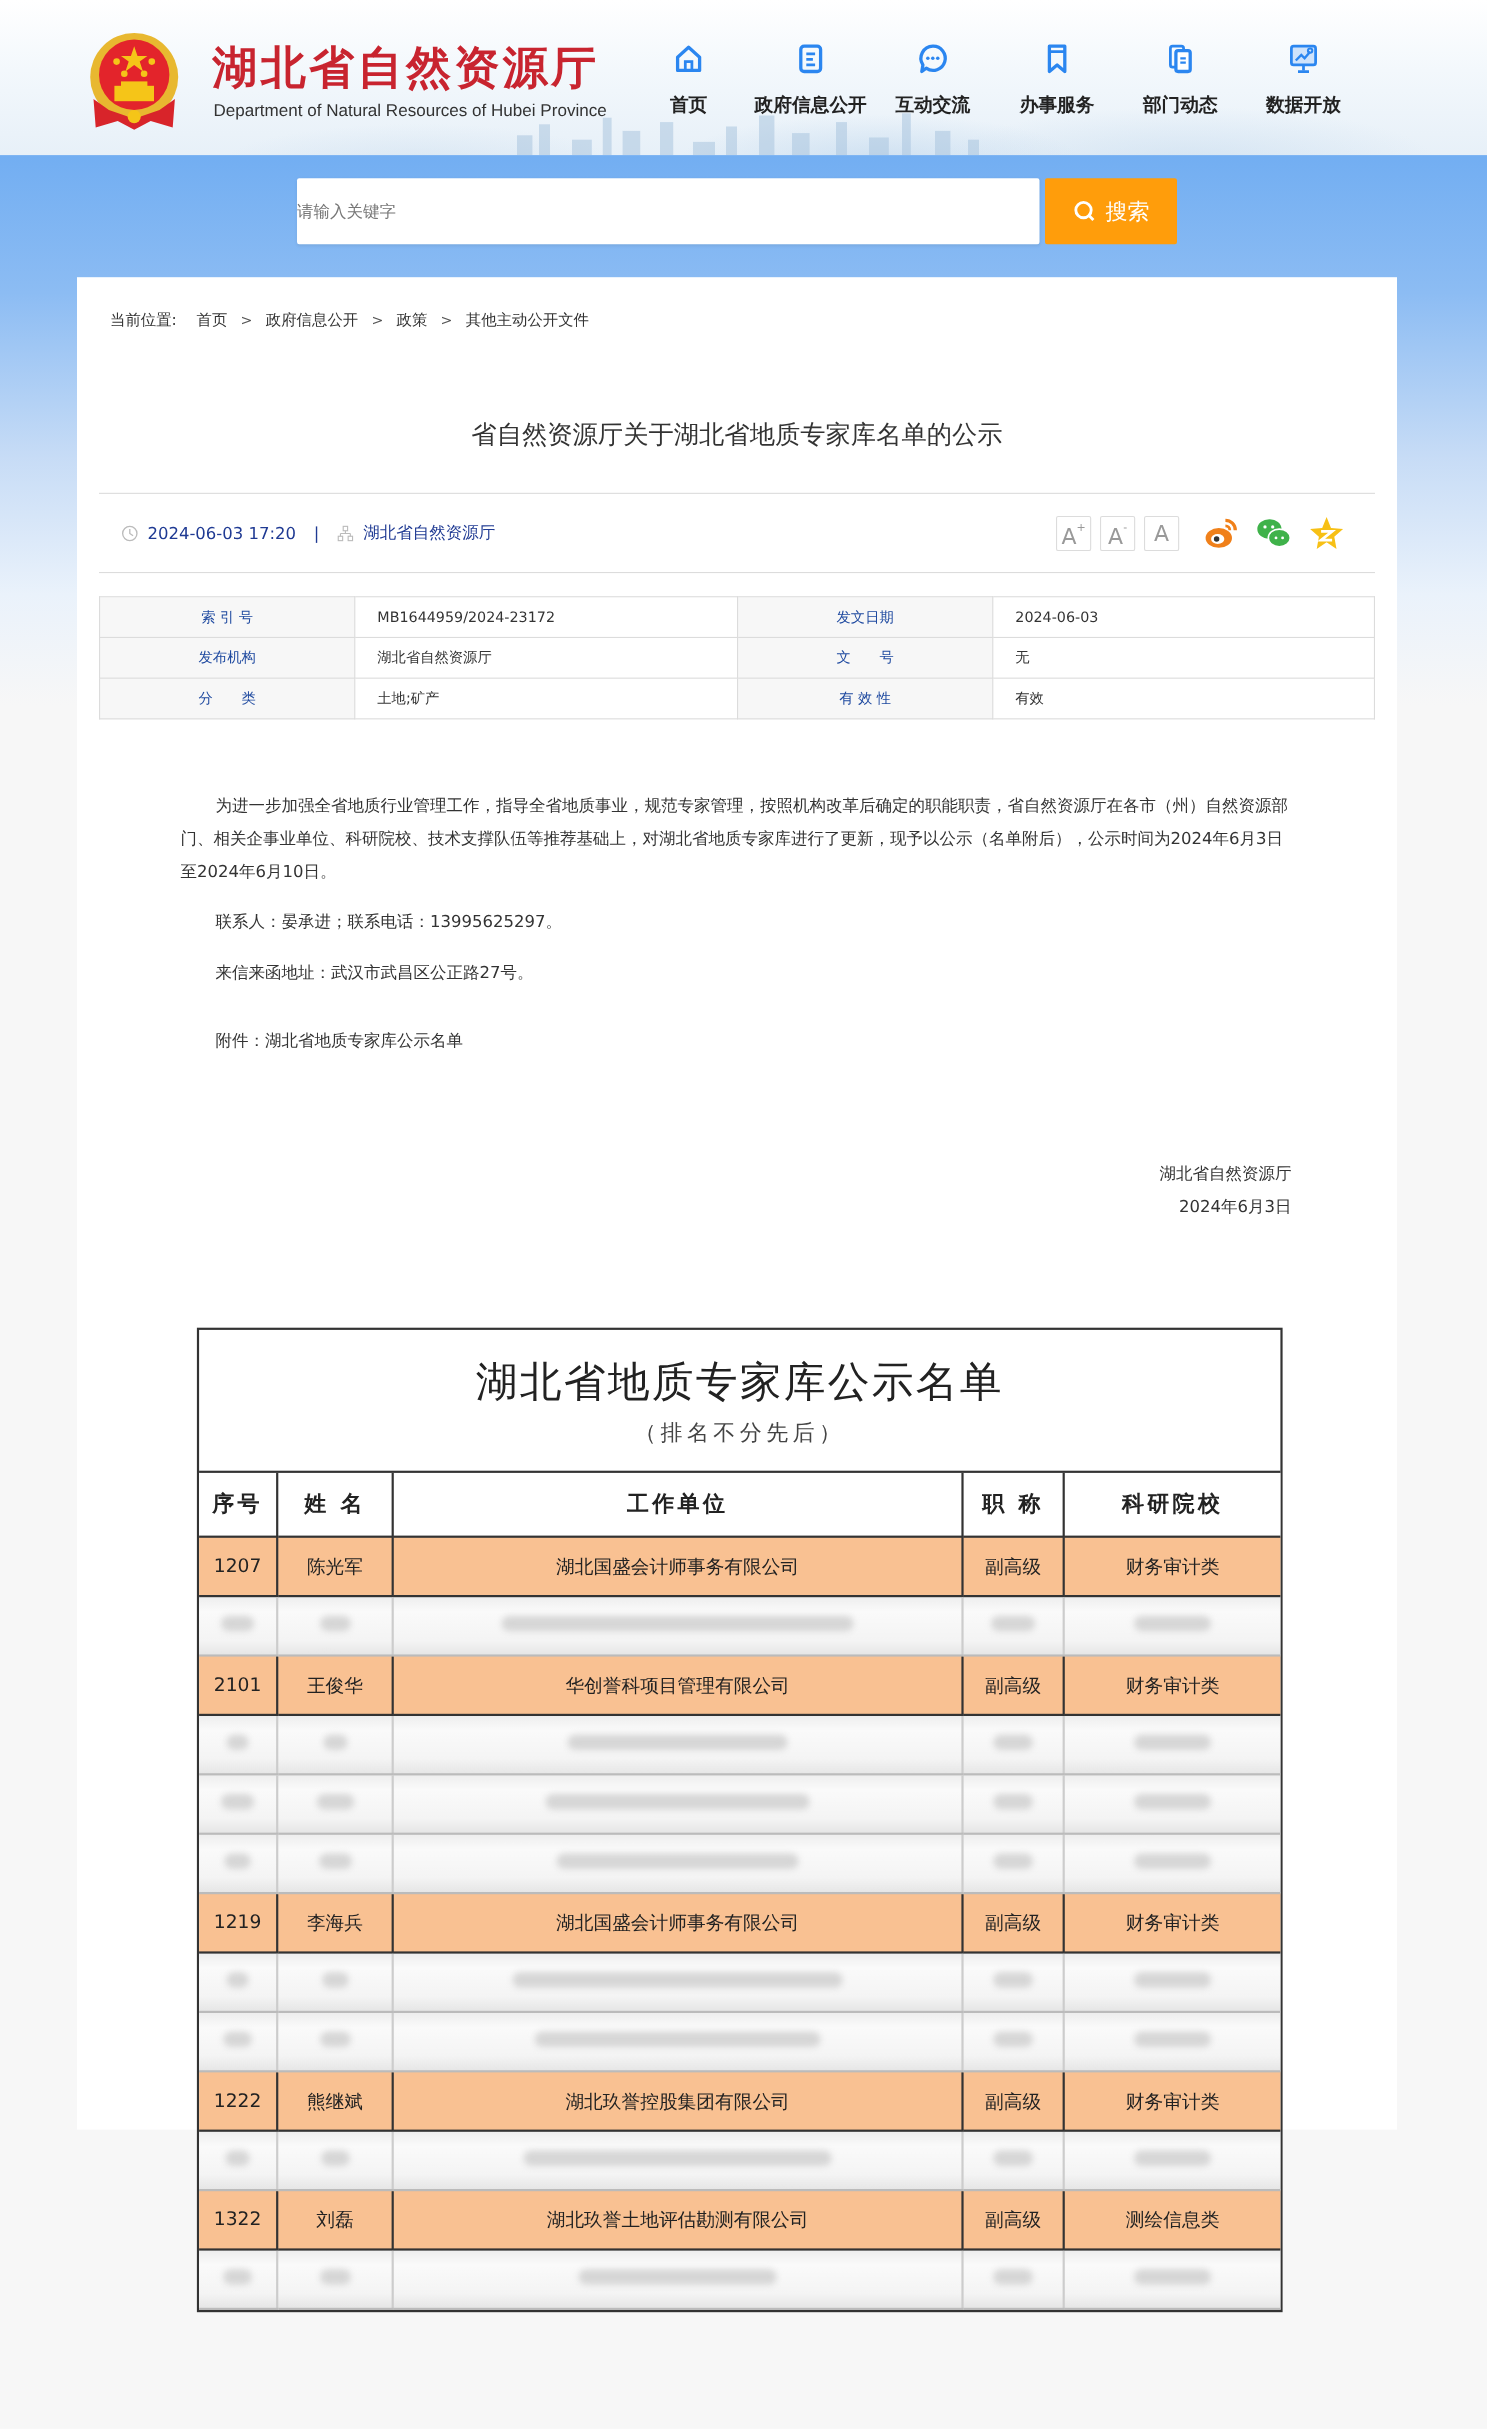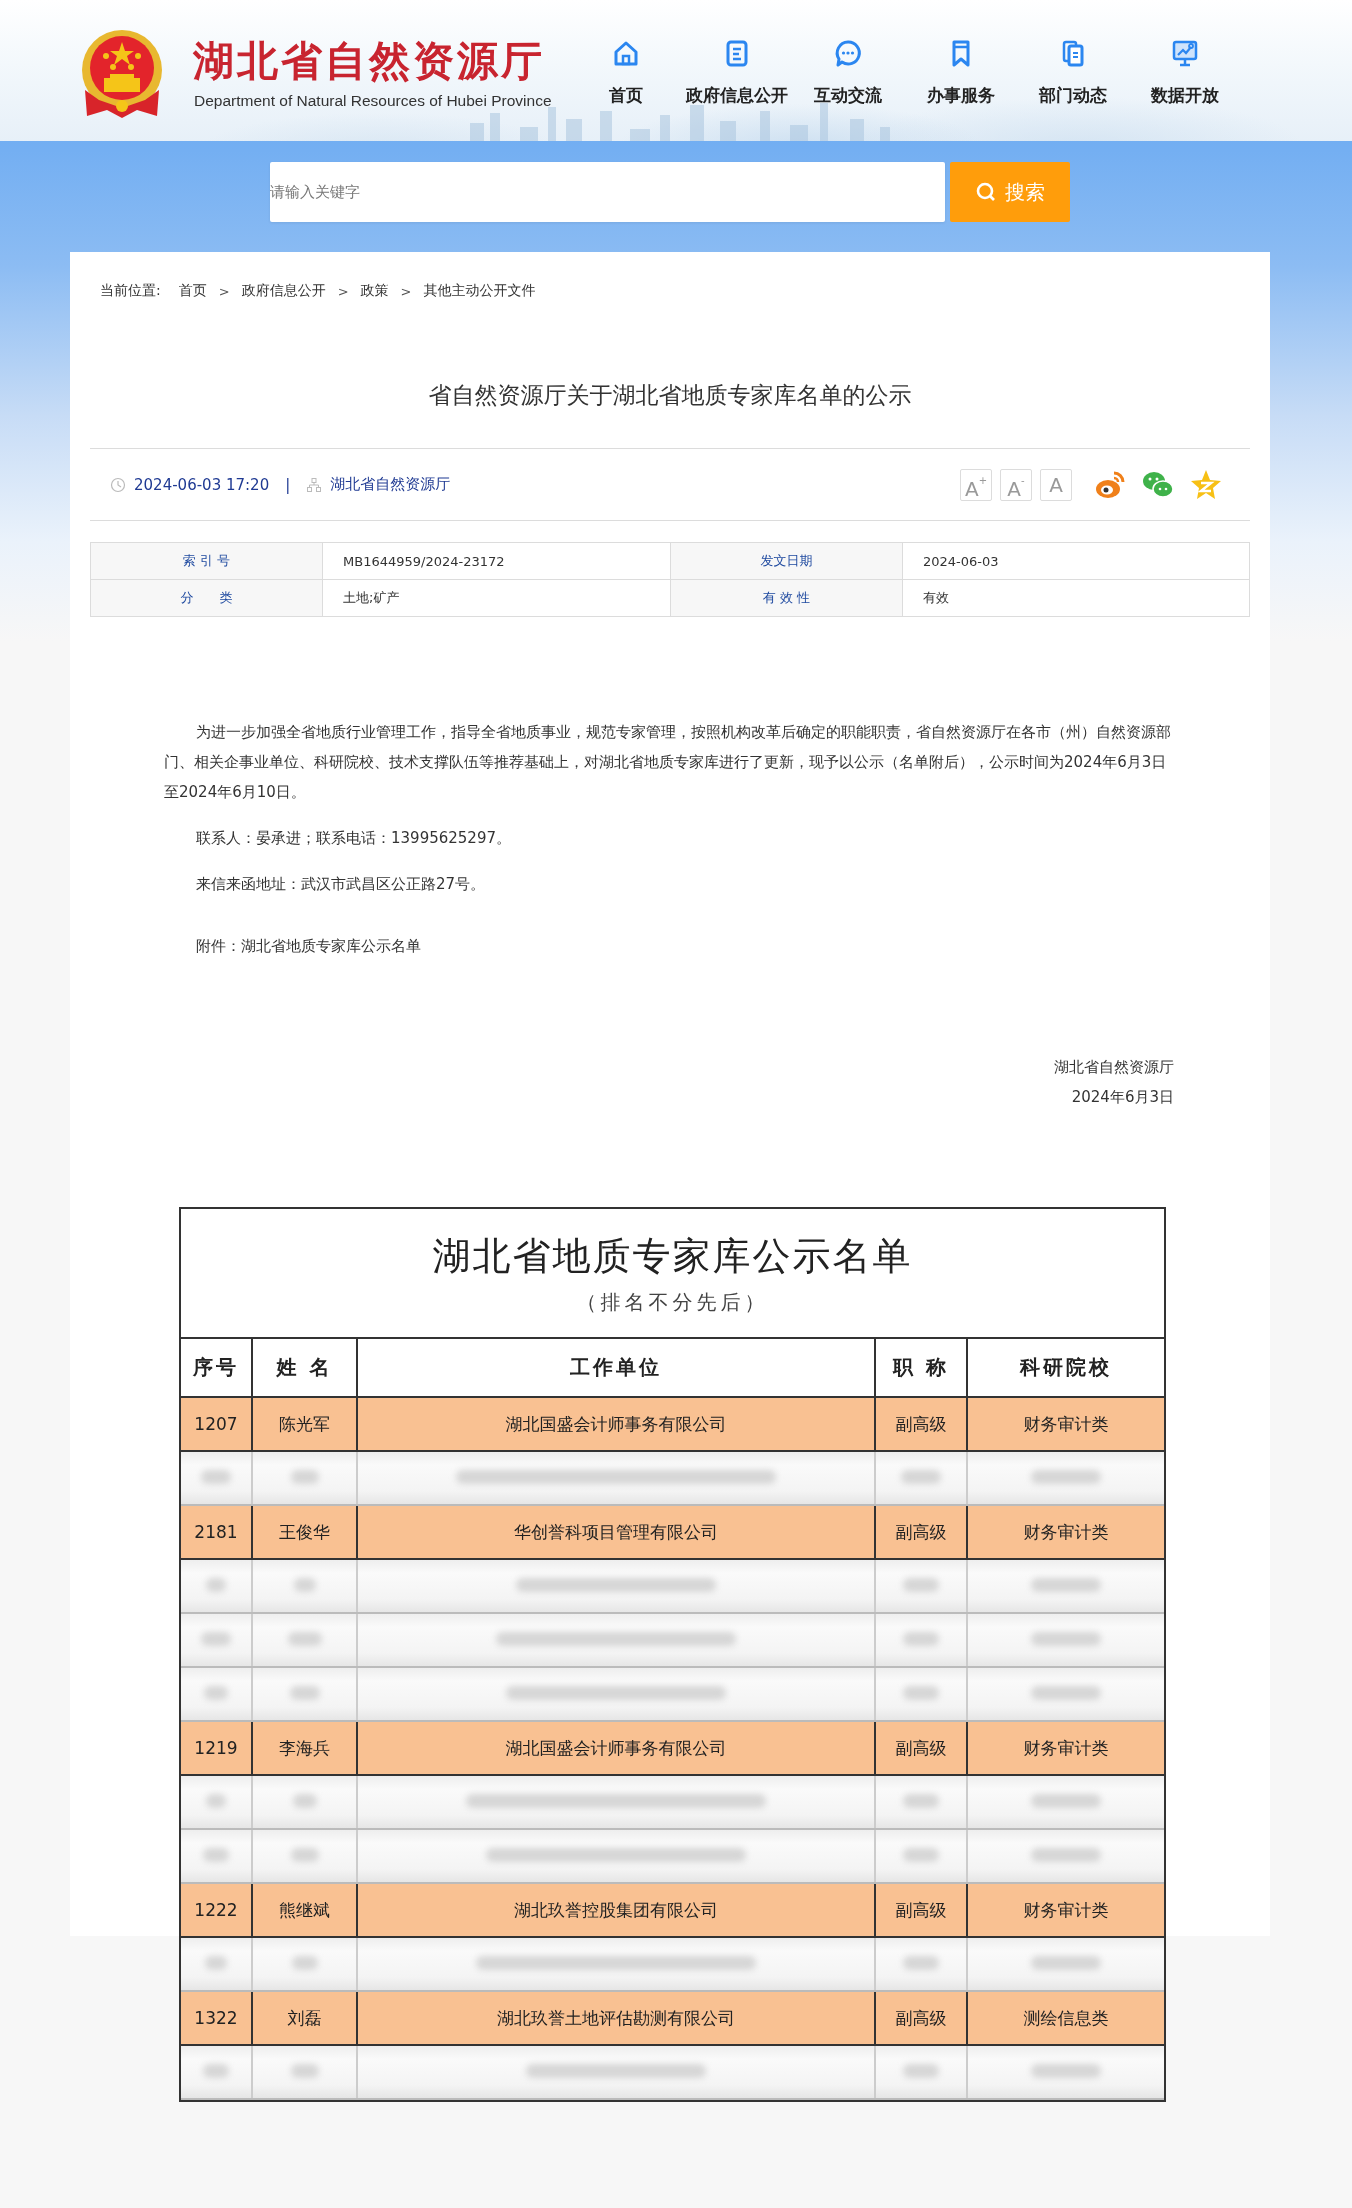--- a/index.html
+++ b/index.html
@@ -303,20 +303,26 @@
 
   <table class="info-table">
     <tbody>
       <tr>
         <td class="lbl">索 引 号</td>
         <td class="val">MB1644959/2024-23172</td>
         <td class="lbl lbl2">发文日期</td>
         <td>2024-06-03</td>
       </tr>
       <tr>
+        <td class="lbl">发布机构</td>
+        <td class="val">湖北省自然资源厅</td>
+        <td class="lbl lbl2">文　　号</td>
+        <td>无</td>
+      </tr>
+      <tr>
         <td class="lbl">分　　类</td>
         <td class="val">土地;矿产</td>
         <td class="lbl lbl2">有 效 性</td>
         <td>有效</td>
       </tr>
     </tbody>
   </table>
 
   <div class="article">
     <p class="p1">为进一步加强全省地质行业管理工作，指导全省地质事业，规范专家管理，按照机构改革后确定的职能职责，省自然资源厅在各市（州）自然资源部门、相关企事业单位、科研院校、技术支撑队伍等推荐基础上，对湖北省地质专家库进行了更新，现予以公示（名单附后），公示时间为2024年6月3日至2024年6月10日。</p>
@@ -359,21 +365,21 @@
             <td>财务审计类</td>
           </tr>
           <tr class="blur">
             <td style="height: 54px;"><span class="blob" style="width: 30px;"></span></td>
             <td style="height: 54px;"><span class="blob" style="width: 28px;"></span></td>
             <td style="height: 54px;"><span class="blob" style="width: 320px;"></span></td>
             <td style="height: 54px;"><span class="blob" style="width: 40px;"></span></td>
             <td style="height: 54px;"><span class="blob" style="width: 70px;"></span></td>
           </tr>
           <tr class="hl">
-            <td>2181</td>
+            <td>2101</td>
             <td>王俊华</td>
             <td>华创誉科项目管理有限公司</td>
             <td>副高级</td>
             <td>财务审计类</td>
           </tr>
           <tr class="blur">
             <td style="height: 54px;"><span class="blob" style="width: 20px;"></span></td>
             <td style="height: 54px;"><span class="blob" style="width: 22px;"></span></td>
             <td style="height: 54px;"><span class="blob" style="width: 200px;"></span></td>
             <td style="height: 54px;"><span class="blob" style="width: 36px;"></span></td>

